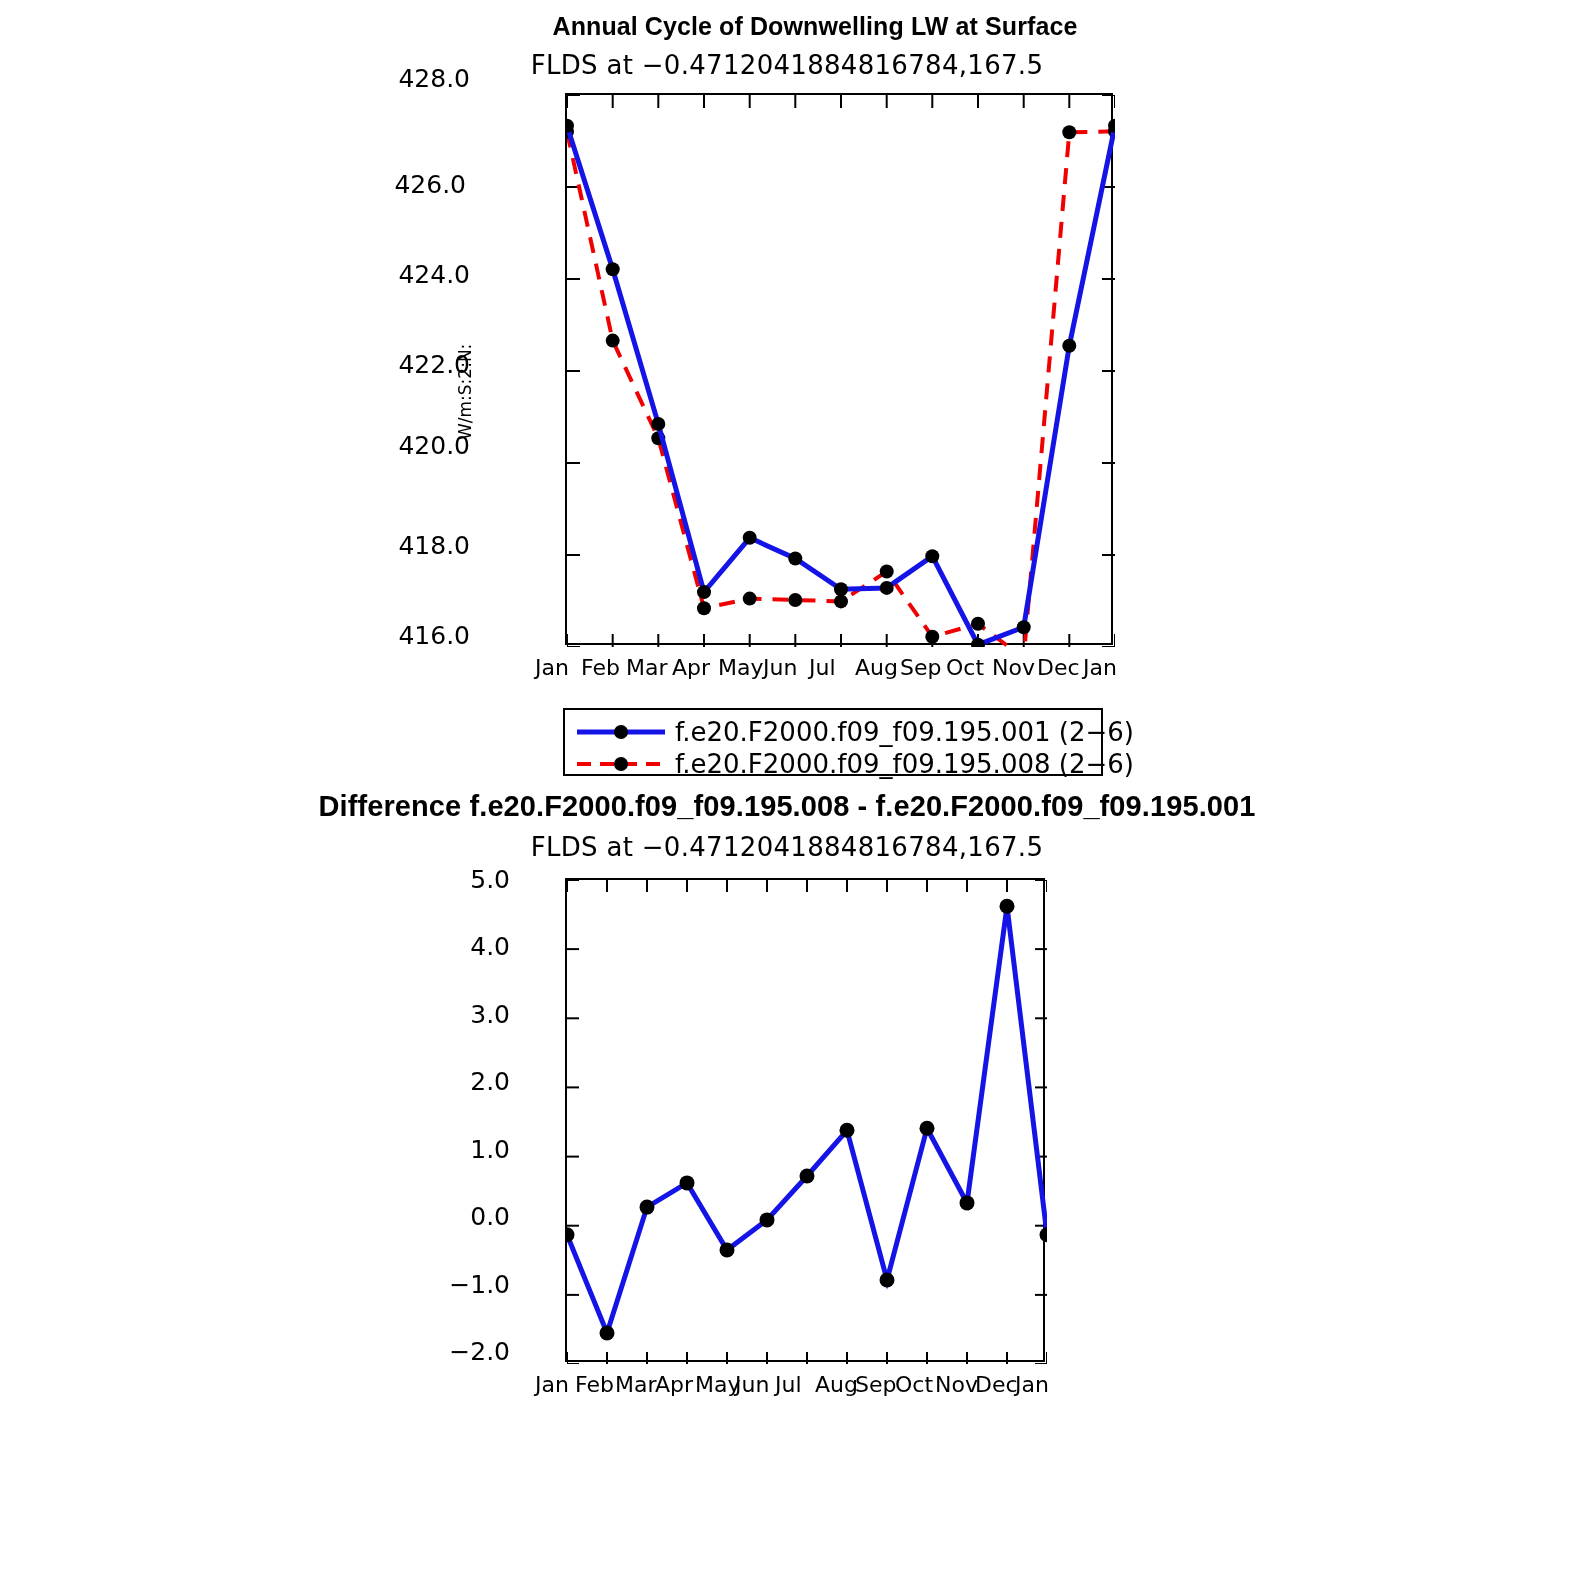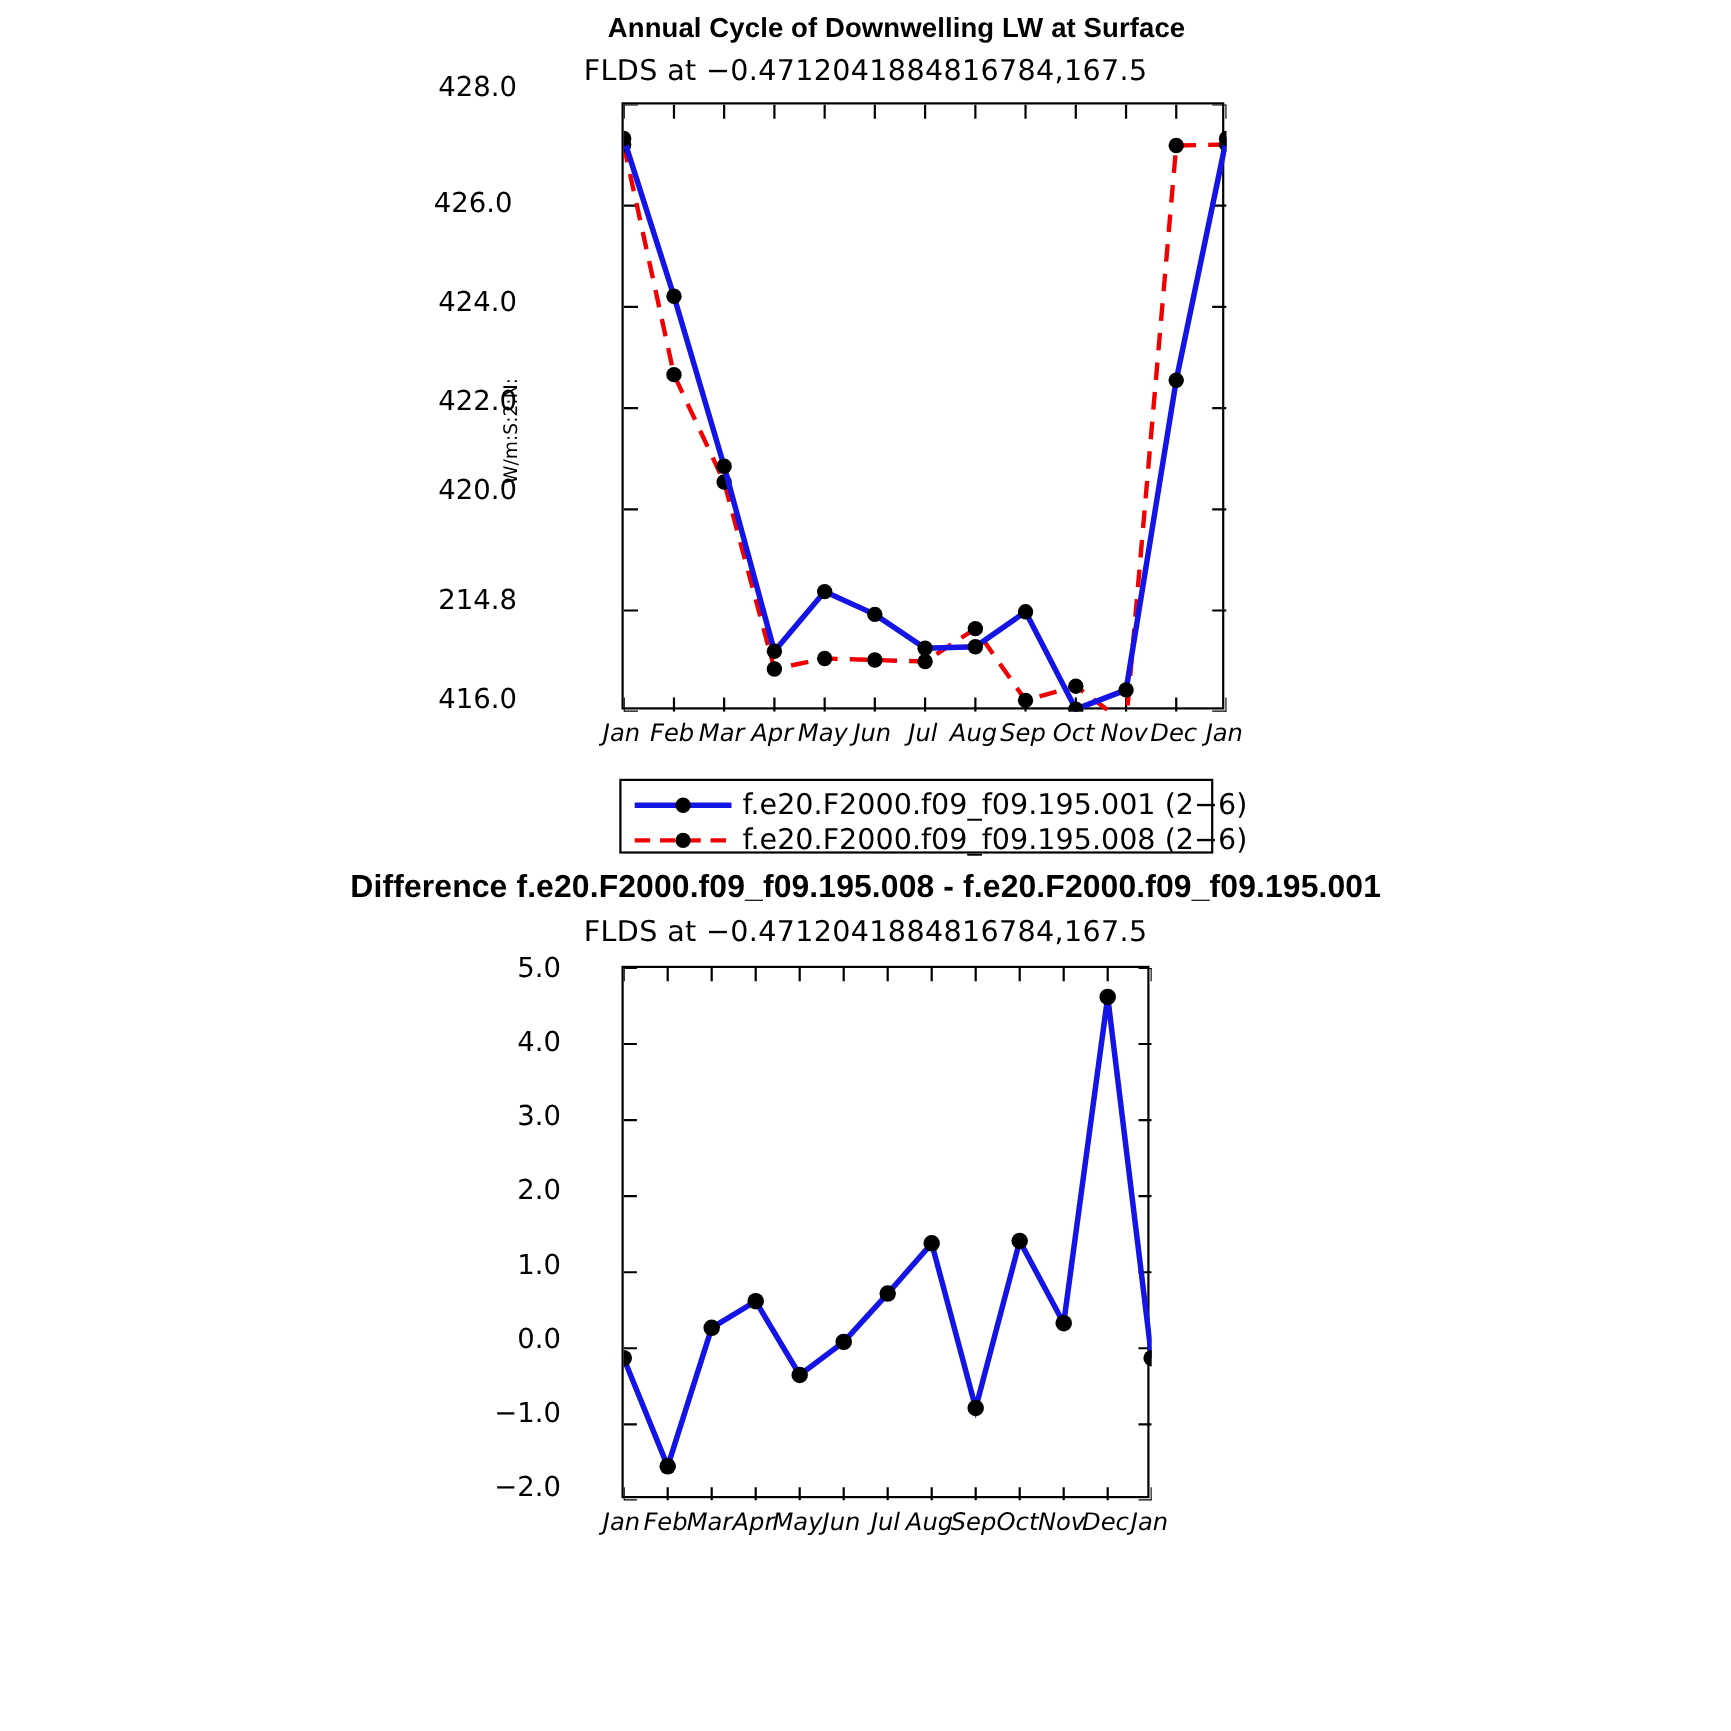--- a/index.html
+++ b/index.html
@@ -59,25 +59,24 @@
   
   .ytick {
     position: absolute;
     text-align: right;
     font-size: 25px;
     font-family: "DejaVu Sans", sans-serif;
     white-space: nowrap;
   }
   .xtick {
     position: absolute;
-    text-align: center;
+    text-align: left;
     font-size: 22px;
     font-family: "DejaVu Sans", sans-serif;
     white-space: nowrap;
-    font-style: italic;
   }
   .ylabel {
     position: absolute;
     font-size: 17px;
     font-family: "DejaVu Sans", sans-serif;
     transform: rotate(-90deg);
     transform-origin: left top;
     white-space: nowrap;
   }
 
@@ -115,21 +114,21 @@
   <div class="main-title" style="top:12px;padding-left:28px;">Annual Cycle of Downwelling LW at Surface</div>
   <div class="sub-title" style="top:50px;">FLDS at −0.4712041884816784,167.5</div>
 
   <div class="ylabel" style="left:455px; top:440px;">W/m:S:2:N:</div>
 
   <div class="ytick" style="left:380px; top:64px; width:90px;">428.0</div>
   <div class="ytick" style="left:376px; top:170px; width:90px;">426.0</div>
   <div class="ytick" style="left:380px; top:260px; width:90px;">424.0</div>
   <div class="ytick" style="left:380px; top:350px; width:90px;">422.0</div>
   <div class="ytick" style="left:380px; top:431px; width:90px;">420.0</div>
-  <div class="ytick" style="left:380px; top:531px; width:90px;">214.8</div>
+  <div class="ytick" style="left:380px; top:531px; width:90px;">418.0</div>
   <div class="ytick" style="left:380px; top:621px; width:90px;">416.0</div>
 
   <div class="plot-frame" style="left:565px; top:93px; width:548px; height:552px;">
     <svg class="plot-svg" width="548" height="552" viewBox="0 0 548 552">
 
       <g stroke="#000" stroke-width="2">
         <line x1="0" y1="0" x2="0" y2="13"></line>
           <line x1="0" y1="552" x2="0" y2="539"></line>
         <line x1="45.7" y1="0" x2="45.7" y2="13"></line>
           <line x1="45.7" y1="552" x2="45.7" y2="539"></line>

